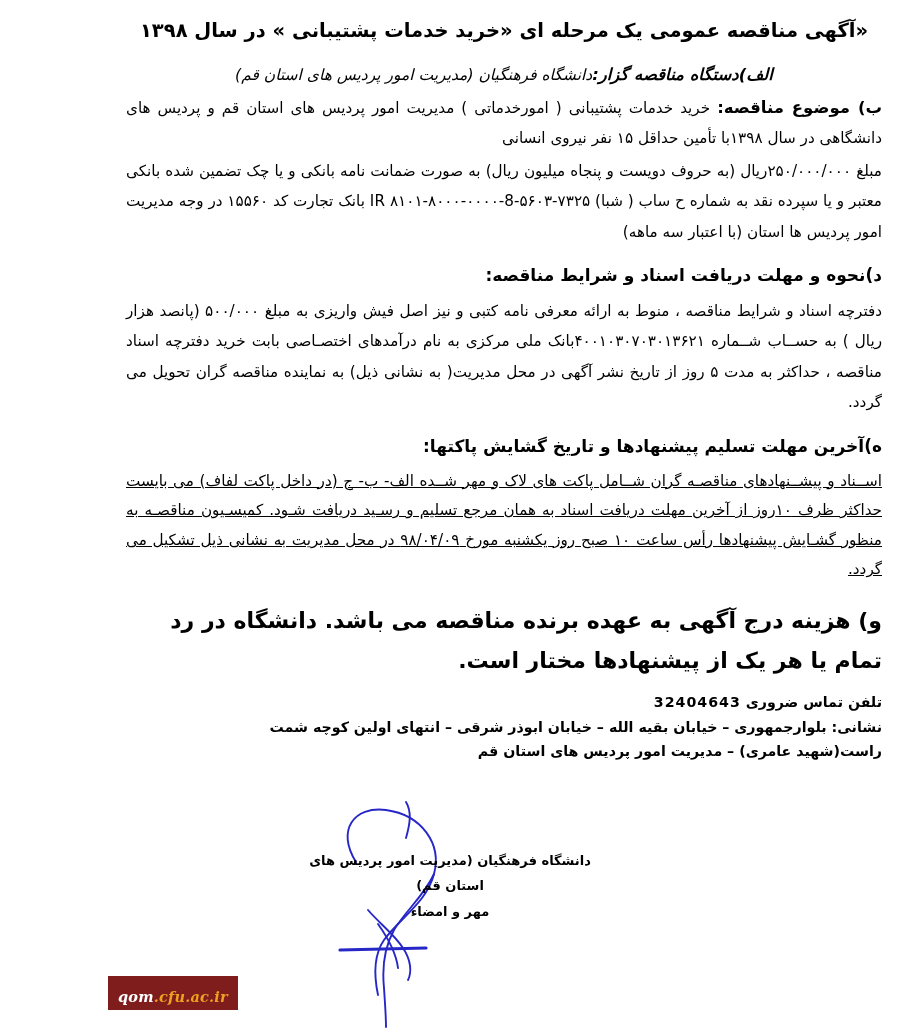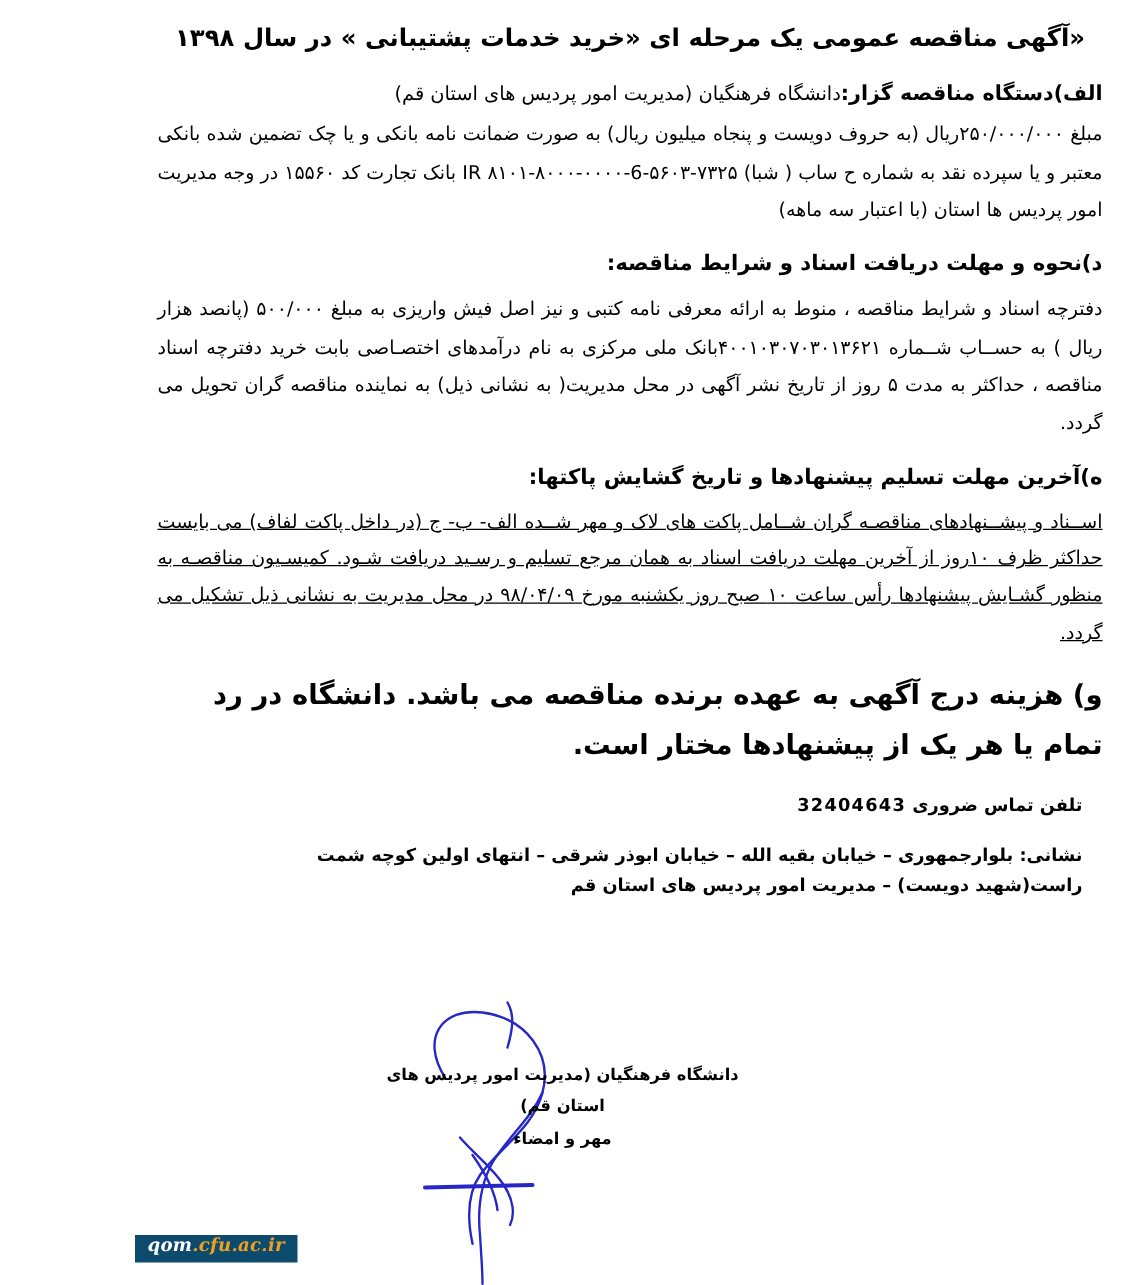--- a/index.html
+++ b/index.html
@@ -32,22 +32,23 @@
     margin: 6px 0 16px 0;
     letter-spacing: -0.2px;
   }
 
   .block { margin-bottom: 2px; }
 
   .head-line {
     font-size: 16.5px;
     font-weight: bold;
     line-height: 1.75;
-    text-align: right;
-    margin: 0;
+    text-align: center;
+    margin: 0;
+    font-style: italic;
   }
   .head-line .lbl { font-weight: bold; }
   .head-line .val { font-weight: normal; font-size: 15.5px; }
 
   .section-head {
     font-size: 17px;
     font-weight: bold;
     line-height: 1.7;
     text-align: right;
     margin: 14px 0 6px 0;
@@ -81,21 +82,21 @@
     line-height: 1.8;
     text-align: right;
     margin: 16px 0 10px 0;
   }
 
   .contact {
     font-size: 14.2px;
     font-weight: bold;
     line-height: 1.72;
     text-align: right;
-    margin: 16px;
+    margin: 0;
     padding-left: 55px;
   }
   .contact .ltr-num {
     direction: ltr;
     unicode-bidi: embed;
     display: inline-block;
     letter-spacing: 1px;
   }
 
   .sign-block {
@@ -117,49 +118,55 @@
     width: 380px;
     height: 238px;
     z-index: 2;
     pointer-events: none;
   }
 
   .watermark {
     position: absolute;
     left: 0;
     bottom: 18px;
-    background: #0c4a6e;
+    background: #7f1d1d;
     color: #ffffff;
     font-family: "DejaVu Serif", "Liberation Serif", serif;
     font-style: italic;
     font-weight: bold;
     font-size: 14.5px;
-    padding: 0 10px 5px 10px;
+    padding: 12px 10px 5px 10px;
     direction: ltr;
     z-index: 5;
     letter-spacing: 0.2px;
   }
   .watermark .dom { color: #f0a020; }
 </style>
 </head>
 <body>
 
 <div class="page">
 
   <h1 class="doc-title">«آگهی مناقصه عمومی یک مرحله ای «خرید خدمات پشتیبانی » در سال ۱۳۹۸</h1>
 
   <div class="block">
     <p class="head-line">
       <span class="lbl">الف)دستگاه مناقصه گزار:</span><span class="val">دانشگاه فرهنگیان (مدیریت امور پردیس های استان قم)</span>
     </p>
   </div>
 
-
-  <div class="block">
-    <p class="body-text">مبلغ ۲۵۰/۰۰۰/۰۰۰ریال (به حروف دویست و پنجاه میلیون ریال) به صورت ضمانت نامه بانکی و یا چک تضمین شده بانکی معتبر و یا  سپرده نقد به  شماره ح ساب ( شبا) ۷۳۲۵-۵۶۰۳-6-۰۰۰۰-۸۰۰۰-۸۱۰۱ IR بانک تجارت کد ۱۵۵۶۰ در وجه مدیریت امور پردیس ها استان (با اعتبار سه ماهه)</p>
+  <div class="block">
+    <p class="subject-line">
+      <span class="lbl">ب) موضوع مناقصه:</span>
+      <span>خرید خدمات پشتیبانی ( امورخدماتی ) مدیریت امور پردیس های استان قم  و پردیس های دانشگاهی در سال ۱۳۹۸با تأمین حداقل ۱۵ نفر نیروی انسانی</span>
+    </p>
+  </div>
+
+  <div class="block">
+    <p class="body-text">مبلغ ۲۵۰/۰۰۰/۰۰۰ریال (به حروف دویست و پنجاه میلیون ریال) به صورت ضمانت نامه بانکی و یا چک تضمین شده بانکی معتبر و یا  سپرده نقد به  شماره ح ساب ( شبا) ۷۳۲۵-۵۶۰۳-8-۰۰۰۰-۸۰۰۰-۸۱۰۱ IR بانک تجارت کد ۱۵۵۶۰ در وجه مدیریت امور پردیس ها استان (با اعتبار سه ماهه)</p>
   </div>
 
   <div class="block">
     <h2 class="section-head">د)نحوه و مهلت دریافت اسناد و شرایط مناقصه:</h2>
     <p class="body-text">دفترچه اسناد و شرایط مناقصه ، منوط به ارائه معرفی نامه کتبی و نیز اصل فیش واریزی به مبلغ ۵۰۰/۰۰۰ (پانصد هزار ریال ) به حســاب شــماره ۴۰۰۱۰۳۰۷۰۳۰۱۳۶۲۱بانک ملی مرکزی به نام درآمدهای اختصـاصی بابت خرید دفترچه اسناد مناقصه ،  حداکثر به مدت ۵ روز از تاریخ نشر آگهی در محل مدیریت( به نشانی ذیل)  به نماینده مناقصه گران تحویل می گردد.</p>
   </div>
 
   <div class="block">
     <h2 class="section-head">ه)آخرین مهلت تسلیم پیشنهادها و تاریخ گشایش پاکتها:</h2>
     <p class="body-text tight">اســناد و پیشــنهادهای مناقصـه گران شــامل پاکت های لاک و مهر شــده الف- ب- ج (در داخل پاکت لفاف) می بایست حداکثر ظرف ۱۰روز از آخرین مهلت دریافت اسناد به همان مرجع تسلیم و رسـید دریافت شـود. کمیسـیون مناقصـه به منظور گشـایش پیشنهادها رأس ساعت ۱۰ صبح روز یکشنبه  مورخ ۹۸/۰۴/۰۹ در محل مدیریت به نشانی ذیل تشکیل می گردد.</p>
@@ -169,21 +176,21 @@
     <p class="final-note">و) هزینه درج آگهی به عهده برنده مناقصه می باشد. دانشگاه در رد تمام یا هر یک از پیشنهادها مختار است.</p>
   </div>
 
   <div class="block">
     <p class="contact">
       <span>تلفن تماس ضروری</span>
       <span class="ltr-num">32404643</span>
     </p>
     <p class="contact">
       <span>نشانی:</span>
-      <span>بلوارجمهوری – خیابان بقیه الله – خیابان ابوذر شرقی – انتهای اولین کوچه شمت راست(شهید دویست) – مدیریت امور پردیس های استان قم</span>
+      <span>بلوارجمهوری – خیابان بقیه الله – خیابان ابوذر شرقی – انتهای اولین کوچه شمت راست(شهید عامری) – مدیریت امور پردیس های استان قم</span>
     </p>
   </div>
 
   <svg class="signature" viewBox="0 0 380 238" aria-hidden="true">
     <g fill="none" stroke="#2727c8" stroke-width="1.9" stroke-linecap="round" stroke-linejoin="round">
       <path d="M128 72 C108 40, 126 16, 158 20 C194 25, 214 54, 206 84 C199 112, 172 128, 156 150 C145 166, 146 186, 150 205"></path>
       <path d="M206 84 C196 106, 178 120, 166 140 C156 158, 154 178, 156 198 C157 214, 158 226, 158 237"></path>
       <path d="M178 48 C182 34, 184 22, 178 12"></path>
       <path d="M140 120 C152 134, 166 144, 175 158 C183 170, 184 182, 180 190"></path>
       <path d="M112 160 L198 158" stroke-width="3.2"></path>

